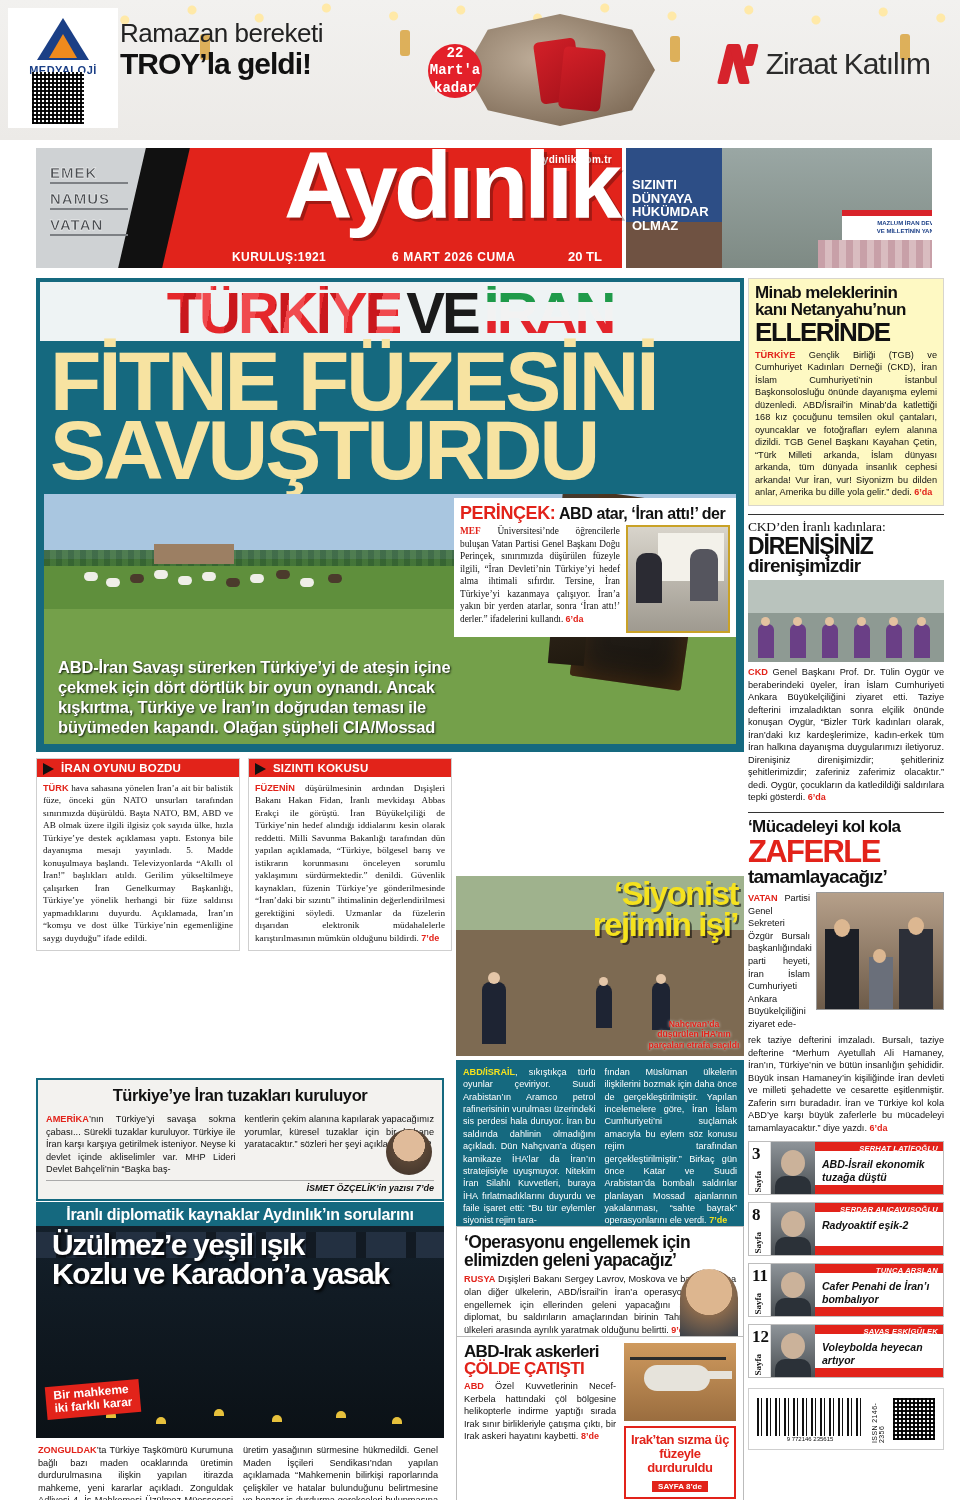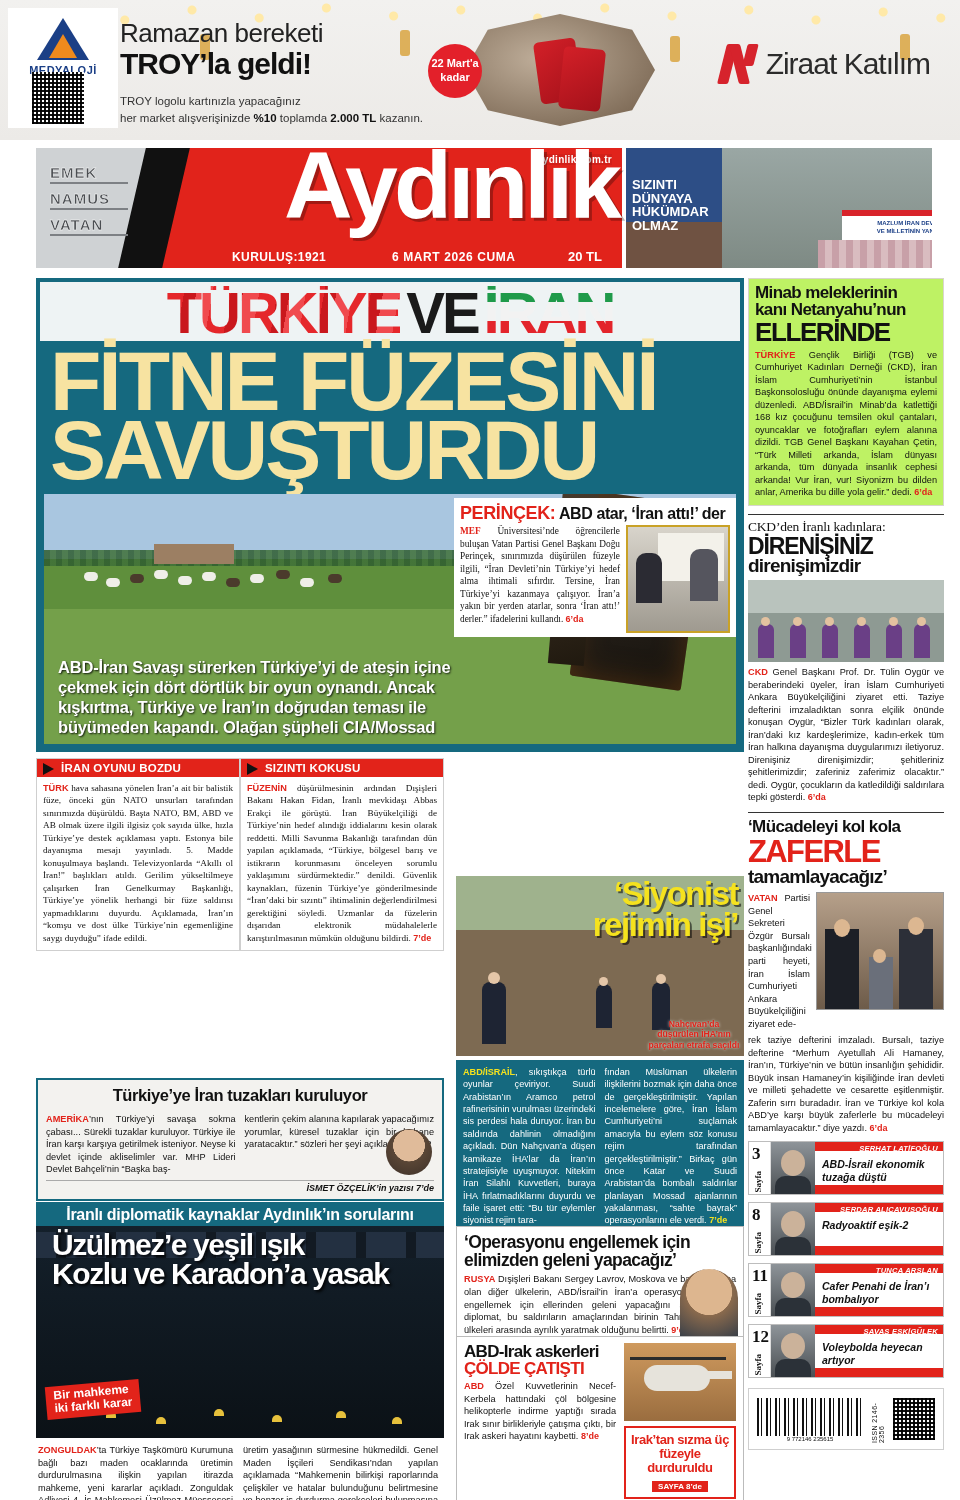--- a/index.html
+++ b/index.html
@@ -53,22 +53,22 @@
   .ad-text{ position:absolute; left:120px; top:18px; width:320px; }
   .ad-t1{ font-size:26px; color:#222; font-weight:400; letter-spacing:-.5px;}
   .ad-t2{ font-size:30px; color:#111; font-weight:bold; letter-spacing:-1px; margin-top:-2px;}
   .ad-t3{ font-size:11.5px; color:#333; margin-top:12px; line-height:1.45;}
   .ad-t3 b{color:#111;}
   .ad-photo{ position:absolute; left:465px; top:14px; width:190px; height:112px;
      background:radial-gradient(ellipse at 40% 40%, #bfae9a, #6e5a46);
      clip-path:polygon(50% 0,88% 14%,100% 50%,88% 86%,50% 100%,12% 86%,0 50%,12% 14%); }
   .ad-card{position:absolute;width:42px;height:62px;border-radius:5px;background:linear-gradient(145deg,#d32028,#a4111a);}
   .ad-badge{ position:absolute; left:428px; top:44px; width:54px;height:54px;border-radius:50%;
-     background:#e3202a; color:#fff; font-size:11px; font-weight:bold; display:flex; flex-direction:column;
-     align-items:center; justify-content:center; text-align:center; line-height:1.25;}
+     background:#e3202a; color:#fff; font-size:14px; font-weight:bold; display:flex; flex-direction:column;
+     align-items:center; justify-content:center; text-align:center; line-height:1.25;font-family:Liberation Mono, monospace;}
   .ad-ziraat{ position:absolute; right:30px; top:44px; display:flex; align-items:center; gap:10px;justify-content:center;}
   .zlogo{ width:34px;height:40px; position:relative;}
   .zlogo i{position:absolute;background:#d6232c;width:11px;height:40px;border-radius:2px;display:block;}
   .zlogo i:nth-child(1){left:0;transform:skewX(-14deg);}
   .zlogo i:nth-child(2){left:12px;transform:skewX(14deg);}
   .zlogo i:nth-child(3){left:23px;transform:skewX(-14deg);height:22px;top:0;}
   .ztext{ font-size:30px; color:#2b2b2b; letter-spacing:-1px; }
 
   
   .masthead{ position:absolute; left:0; top:140px; width:812px; height:138px; background:#fff;}
@@ -153,21 +153,21 @@
   .per-text{ flex:1; font-size:9.3px; line-height:1.34; text-align:justify; font-family:"Liberation Serif", serif;}
   .per-text .lead-in{ color:#e2231a; font-weight:bold;}
   .per-pic{ width:104px; height:108px; border:2px solid #c9a227;
      background:linear-gradient(#d8d4cb,#9f9a90); position:relative; flex-shrink:0;}
   .per-pic .board{position:absolute;left:30px;top:6px;width:66px;height:48px;background:#f3f1ea;}
   .per-pic .p1{position:absolute;left:8px;top:26px;width:26px;height:50px;background:#2b2b33;border-radius:10px 10px 0 0;}
   .per-pic .p2{position:absolute;right:10px;top:22px;width:28px;height:52px;background:#55555e;border-radius:10px 10px 0 0;}
   .pg{ color:#e2231a; font-weight:bold; font-family:"Liberation Sans",sans-serif; font-size:9px;}
 
   
-  .strip{ display:flex; margin-top:6px; }
+  .strip{ display:flex; gap:8px; margin-top:6px; }
   .sbox{ width:204px; border:1px solid #cfcfcf; background:#fff; }
   .sbox-head{ background:#e2231a; color:#fff; font-size:11.5px; font-weight:bold;
      padding:3px 6px 3px 24px; position:relative; letter-spacing:.2px;}
   .sbox-head:before{content:"";position:absolute;left:6px;top:4px;width:0;height:0;
      border-top:6px solid transparent;border-bottom:6px solid transparent;border-left:11px solid #111;}
   .sbox-body{ padding:5px 6px 6px 6px; font-size:9.2px; line-height:1.36; text-align:justify;
      font-family:"Liberation Serif", serif; }
   .sbox-body .lead-in{ color:#e2231a; font-weight:bold; font-family:Liberation Sans, sans-serif;}
   .siyonist-photo{ position:absolute; left:420px; top:598px; width:288px; height:180px;
      background:linear-gradient(#9fb28d 0 30%, #7d6a52 30% 100%); overflow:hidden;}
@@ -237,21 +237,21 @@
   .heli{ width:100%; height:78px; background:linear-gradient(#cf9a5e,#9a6d3f); position:relative; overflow:hidden;}
   .heli-body{position:absolute;left:20px;top:22px;width:66px;height:26px;border-radius:16px;background:#e6e3db;}
   .heli-rotor{position:absolute;left:6px;top:14px;width:96px;height:3px;background:#2b2b2b;}
   .heli-tail{position:absolute;left:78px;top:28px;width:30px;height:8px;background:#e6e3db;}
   .irak-sub{ margin-top:5px; border:2px solid #e2231a; padding:5px 4px 4px 4px; text-align:center;}
   .irak-sub .t{ color:#e2231a; font-size:13px; font-weight:bold; line-height:1.08; letter-spacing:-.4px;}
   .irak-sub .p{ display:inline-block; margin-top:4px; background:#e2231a; color:#fff; font-size:8px;
      font-weight:bold; padding:1px 6px;}
 
   
-  .sd-box{ border:1px solid #d8d5cd; background:#bef264; padding:5px 6px 6px 6px; }
+  .sd-box{ border:1px solid #d8d5cd; background:#fef9c3; padding:5px 6px 6px 6px; }
   .sd-h1{ font-size:17px; font-weight:bold; line-height:1.02; letter-spacing:-.6px;}
   .sd-h1 .big{ display:block; font-size:26px; letter-spacing:-1.4px; line-height:1;}
   .sd-text{ margin-top:4px; font-size:9.2px; line-height:1.36; text-align:justify;}
   .sd-text .lead-in{ color:#e2231a; font-weight:bold;}
   .rule{ border-top:1px solid #333; margin:8px 0 4px 0;}
   .kicker{ font-size:13.5px; font-family:"Liberation Serif", serif; letter-spacing:-.2px;}
   .sd-h2{ font-size:23px; font-weight:bold; letter-spacing:-1.1px; line-height:.98;}
   .sd-h2 .l2{ display:block; font-size:19px; letter-spacing:-.8px;}
   .sd-photo1{ width:100%; height:82px; margin-top:4px;
      background:linear-gradient(#b9c3bd 0 40%, #8e9a93 40% 100%); position:relative; overflow:hidden;}
@@ -309,24 +309,20 @@
 
   <div class="ad-logo">
     <div class="tri"></div>
     <div class="brandname">MEDYALOJİ</div>
   </div>
   <div class="ad-qr qr"></div>
 
   <div class="ad-text">
     <div class="ad-t1">Ramazan bereketi</div>
     <div class="ad-t2">TROY’la geldi!</div>
-    <div class="ad-t3">
-      <span>TROY logolu kartınızla yapacağınız</span><br>
-      <span>her market alışverişinizde </span><b>%10</b><span> toplamda </span><b>2.000 TL</b><span> kazanın.</span>
-    </div>
   </div>
 
   <div class="ad-photo">
     <div class="ad-card" style="left:72px;top:26px;transform:rotate(-8deg);"></div>
     <div class="ad-card" style="left:96px;top:34px;transform:rotate(6deg);"></div>
   </div>
   <div class="ad-badge">22 Mart'a kadar</div>
 
   <div class="ad-ziraat">
     <div class="zlogo">

